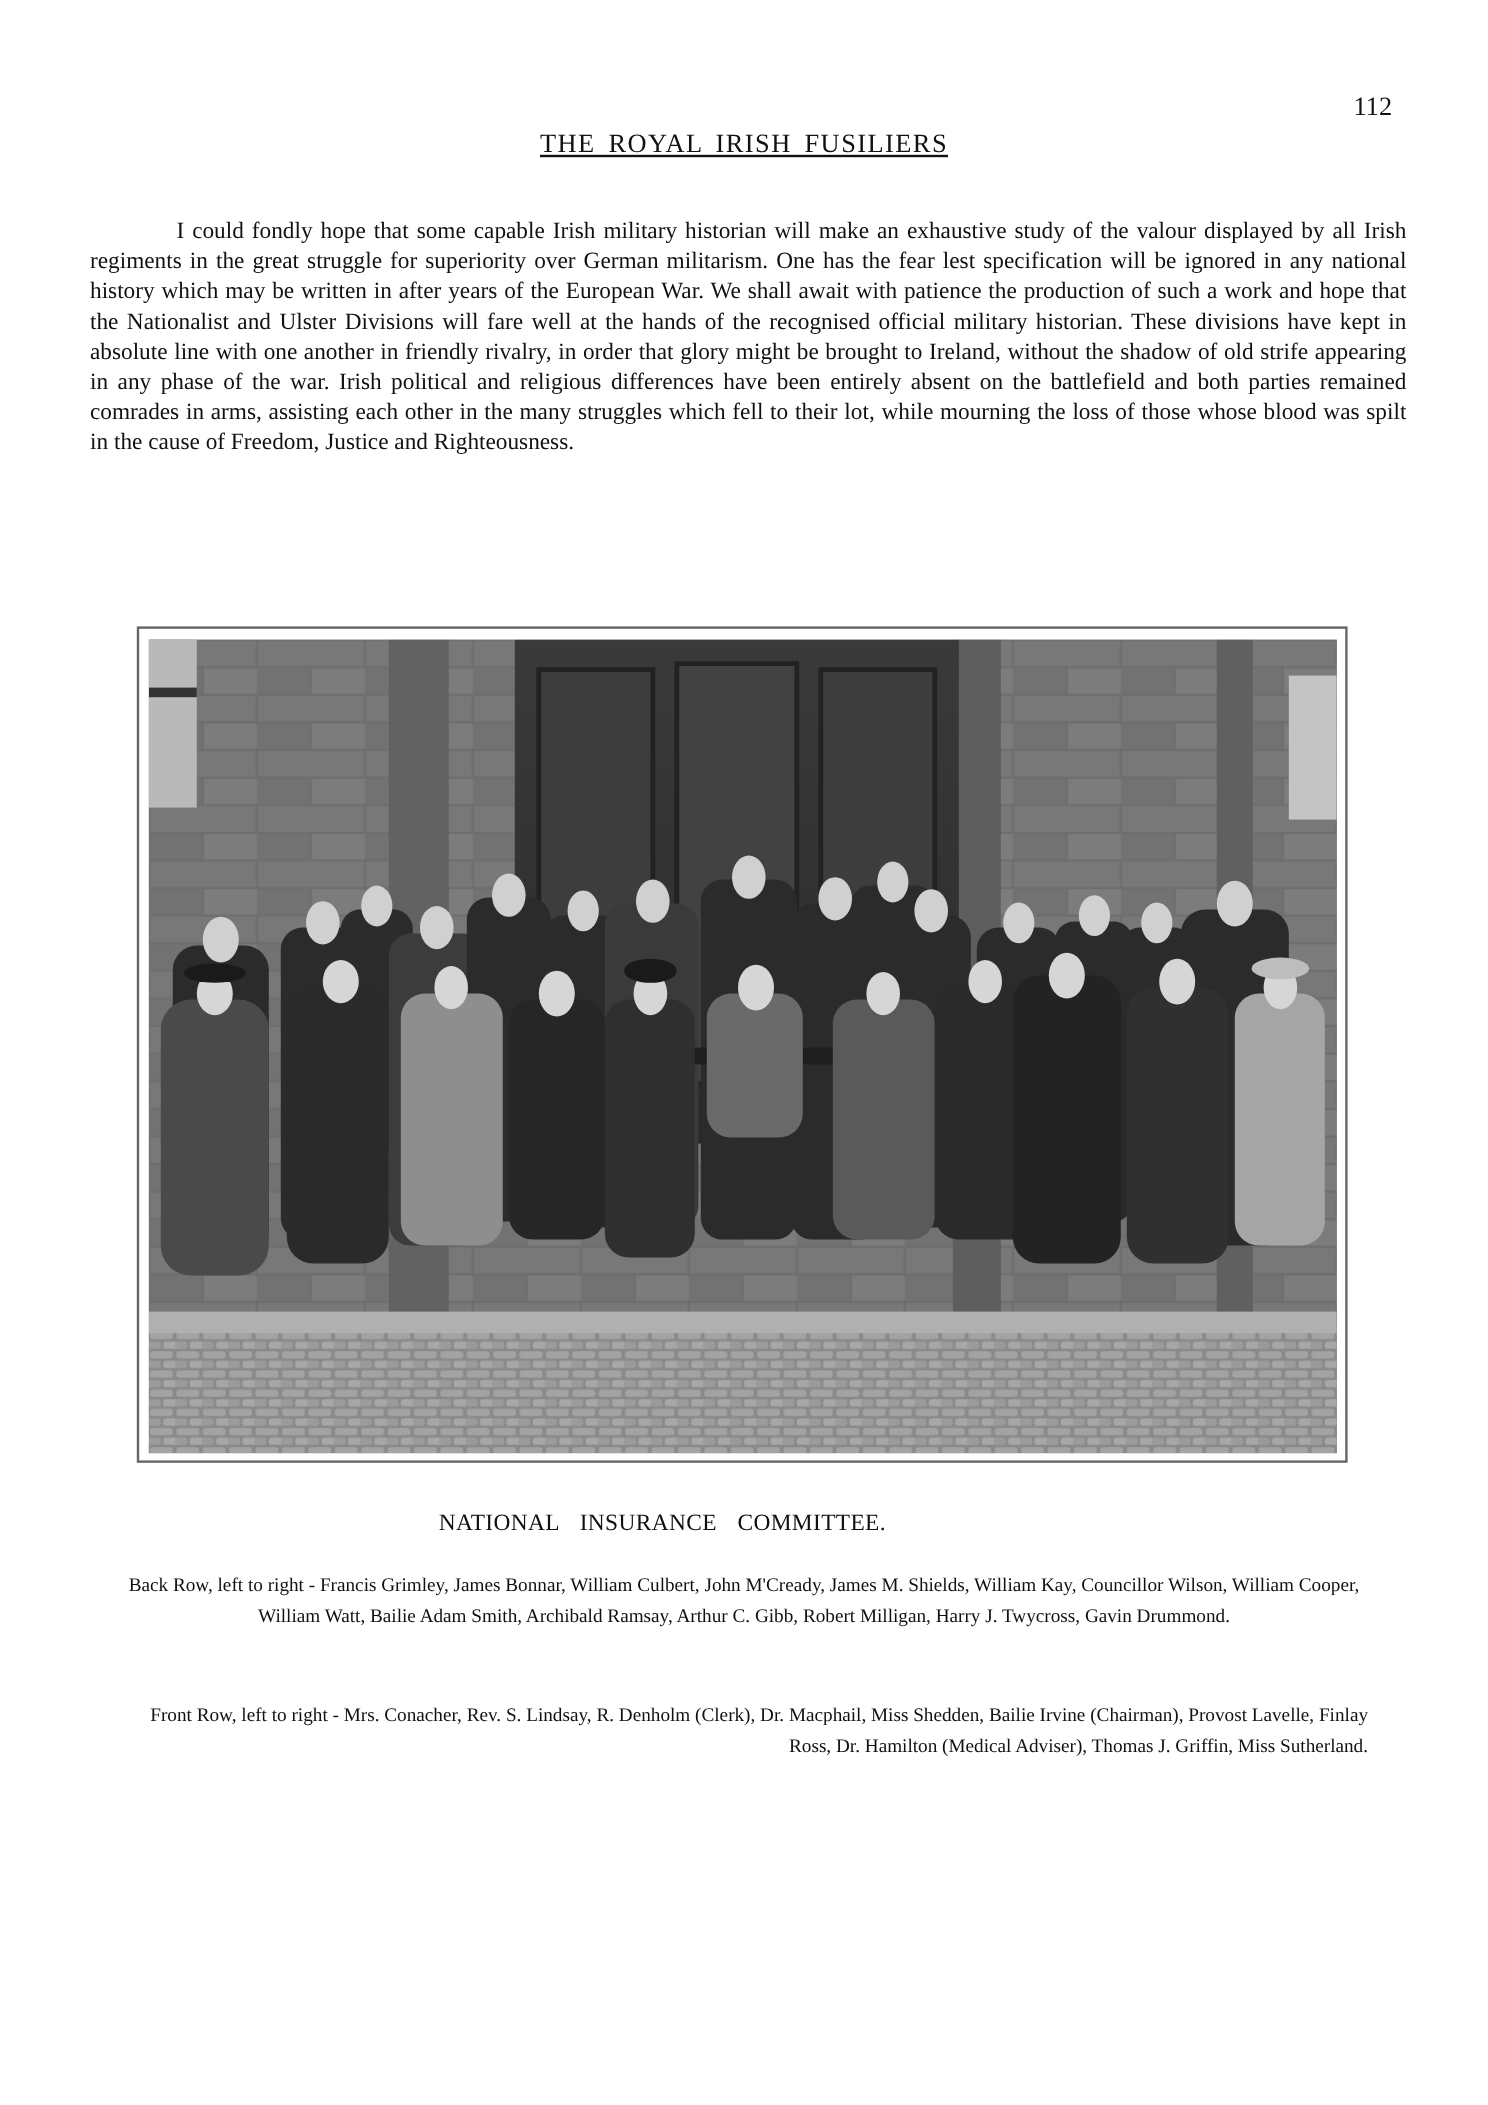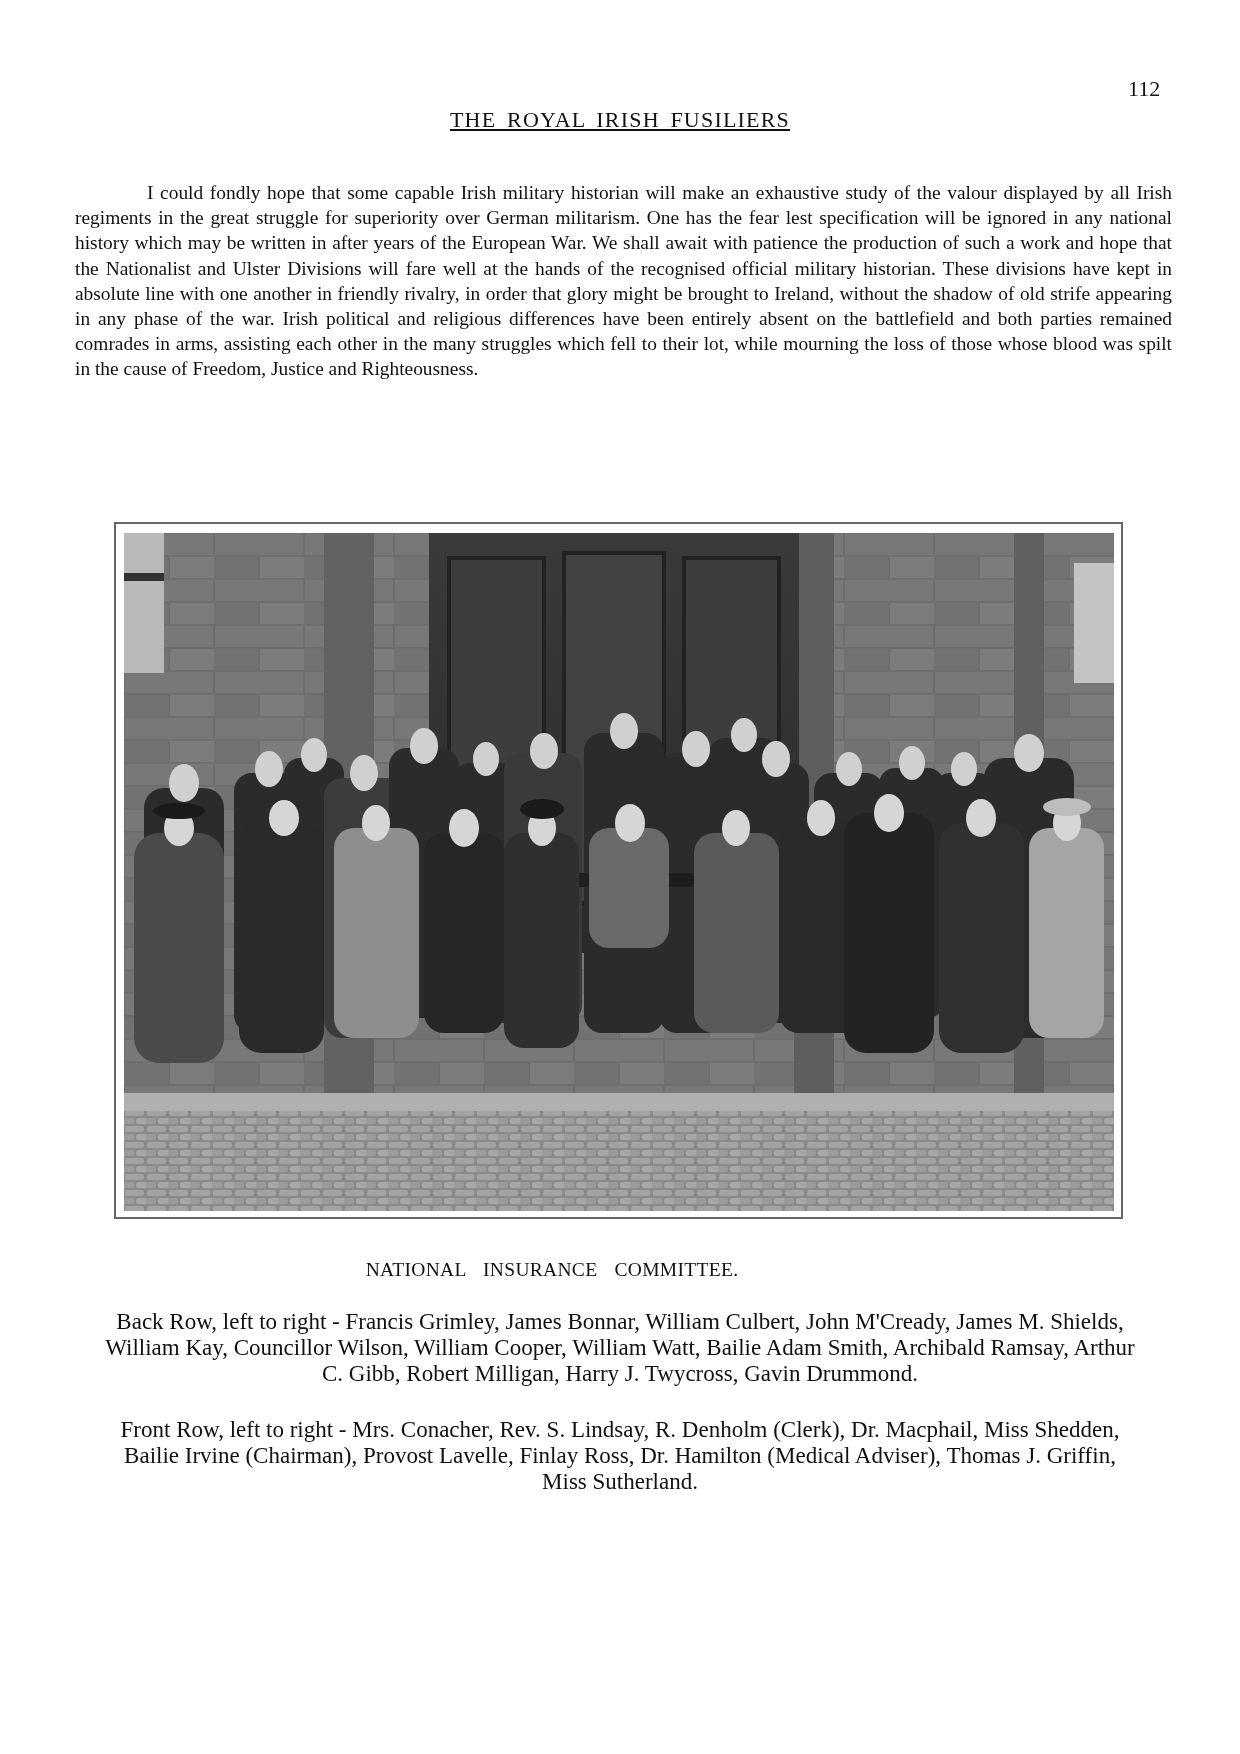--- a/index.html
+++ b/index.html
@@ -11,23 +11,23 @@
   .body-para { position: absolute; top: 180px; left: 75px; width: 1097px; margin: 0;
                font-size: 19.4px; line-height: 25.2px; text-align: justify; text-indent: 72px; }
   .photo-frame { position: absolute; left: 114px; top: 522px; width: 1009px; height: 697px;
                  border: 2px solid #666; box-sizing: border-box; background: #fff; }
   .photo { position: absolute; left: 8px; top: 9px; width: 990px; height: 678px; overflow: hidden;
            background: #777; }
   .photo svg { display: block; width: 100%; height: 100%; }
   .caption-title { position: absolute; top: 1259px; left: 0; width: 1104px; text-align: center;
                    font-size: 19.5px; word-spacing: 12px; letter-spacing: 0.3px; }
   .caption-block { position: absolute; left: 100px; width: 1040px; margin: 0; text-align: center;
-                   font-size: 23px; line-height: 26px; }
+                   font-size: 16px; line-height: 26px; }
   .back-row { top: 1309px; }
-  .front-row { top: 1417px; }
+  .front-row { top: 1417px; text-align: right; }
 </style>
 </head>
 <body>
 
 <div class="page-number">112</div>
 <div class="running-head">THE ROYAL IRISH FUSILIERS</div>
 
 <p class="body-para">I could fondly hope that some capable Irish military historian will make an exhaustive study of the valour displayed by all Irish regiments in the great struggle for superiority over German militarism.  One has the fear lest specification will be ignored in any national history which may be written in after years of the European War.  We shall await with patience the production of such a work and hope that the Nationalist and Ulster Divisions will fare well at the hands of the recognised official military historian.  These divisions have kept in absolute line with one another in friendly rivalry, in order that glory might be brought to Ireland, without the shadow of old strife appearing in any phase of the war.  Irish political and religious differences have been entirely absent on the battlefield and both parties remained comrades in arms, assisting each other in the many struggles which fell to their lot, while mourning the loss of those whose blood was spilt in the cause of Freedom, Justice and Righteousness.</p>
 
 <div class="photo-frame">

